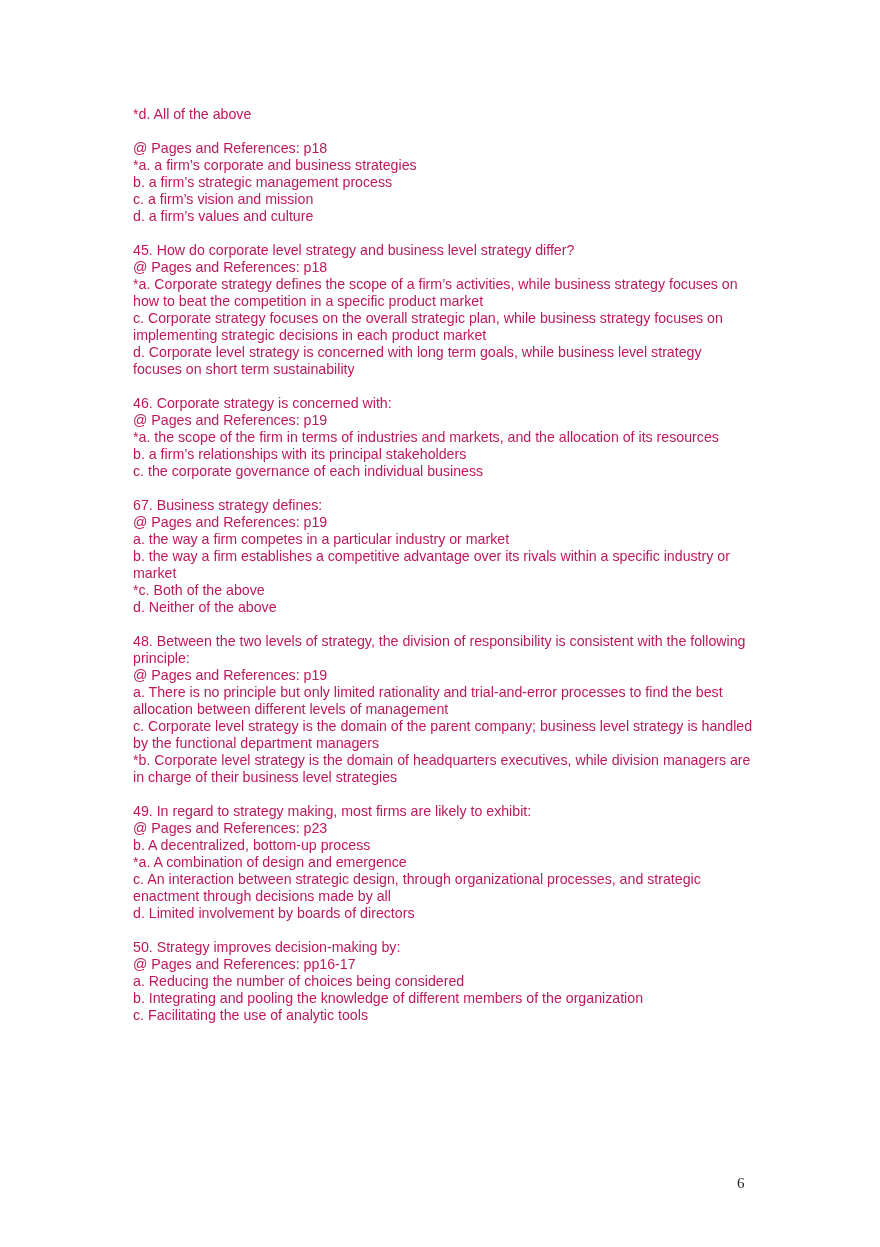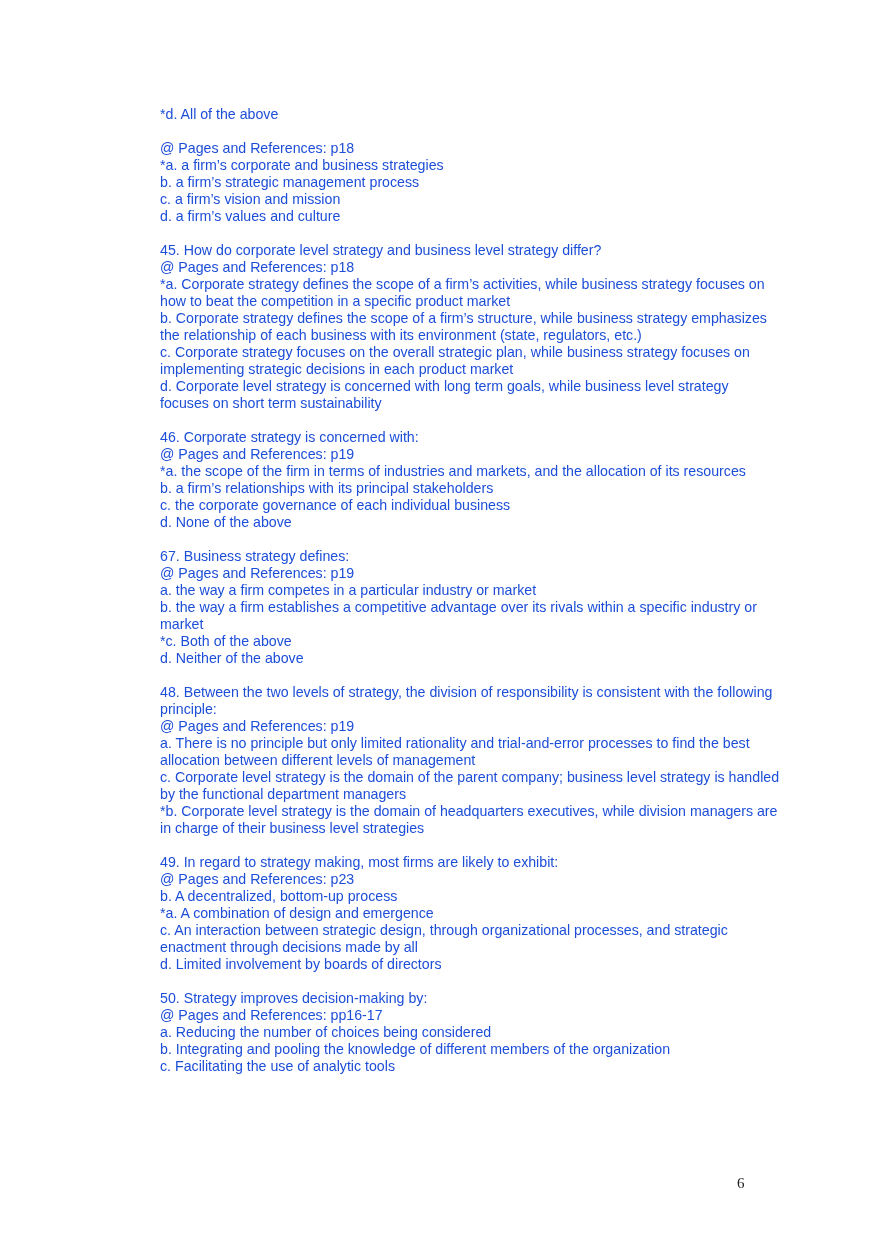--- a/index.html
+++ b/index.html
@@ -3,21 +3,21 @@
   <meta charset="utf-8">
   <style>
     html, body { margin: 0; padding: 0; background: #ffffff; }
     body { width: 880px; height: 1247px; position: relative; overflow: hidden; }
     .page {
       position: absolute; left: 0; top: 0; width: 880px; height: 1247px; background: #ffffff;
     }
     .content {
       position: absolute; left: 133px; top: 106px; width: 620px;
       font-family: "Liberation Sans", sans-serif;
-      font-size: 14.2px; line-height: 17px; color: #1d4ed8; margin-left: 27px;
+      font-size: 14.2px; line-height: 17px; color: #be185d;
     }
     .line { display: block; white-space: normal; }
     .gap { height: 17px; }
     .question { margin: 0; }
     .page-number {
       position: absolute; left: 737px; top: 1175px;
       font-family: "Liberation Serif", serif; font-size: 15px; color: #222222;
     }
   </style>
 </head>
@@ -34,33 +34,31 @@
       <span class="line">b. a firm’s strategic management process</span>
       <span class="line">c. a firm’s vision and mission</span>
       <span class="line">d. a firm’s values and culture</span>
     </div>
     <div class="gap"></div>
 
     <div class="question">
       <span class="line">45. How do corporate level strategy and business level strategy differ?</span>
       <span class="line">@ Pages and References: p18</span>
       <span class="line">*a. Corporate strategy defines the scope of a firm’s activities, while business strategy focuses on how to beat the competition in a specific product market</span>
-      <span class="line">b. Corporate strategy defines the scope of a firm’s structure, while business strategy emphasizes the relationship of each business with its environment (state, regulators, etc.)</span>
       <span class="line">c. Corporate strategy focuses on the overall strategic plan, while business strategy focuses on implementing strategic decisions in each product market</span>
       <span class="line">d. Corporate level strategy is concerned with long term goals, while business level strategy focuses on short term sustainability</span>
     </div>
     <div class="gap"></div>
 
     <div class="question">
       <span class="line">46. Corporate strategy is concerned with:</span>
       <span class="line">@ Pages and References: p19</span>
       <span class="line">*a. the scope of the firm in terms of industries and markets, and the allocation of its resources</span>
       <span class="line">b. a firm’s relationships with its principal stakeholders</span>
       <span class="line">c. the corporate governance of each individual business</span>
-      <span class="line">d. None of the above</span>
     </div>
     <div class="gap"></div>
 
     <div class="question">
       <span class="line">67. Business strategy defines:</span>
       <span class="line">@ Pages and References: p19</span>
       <span class="line">a. the way a firm competes in a particular industry or market</span>
       <span class="line">b. the way a firm establishes a competitive advantage over its rivals within a specific industry or market</span>
       <span class="line">*c. Both of the above</span>
       <span class="line">d. Neither of the above</span>

